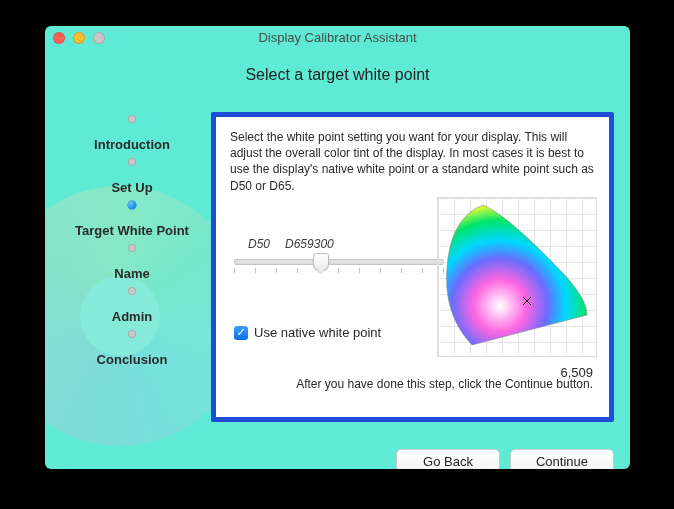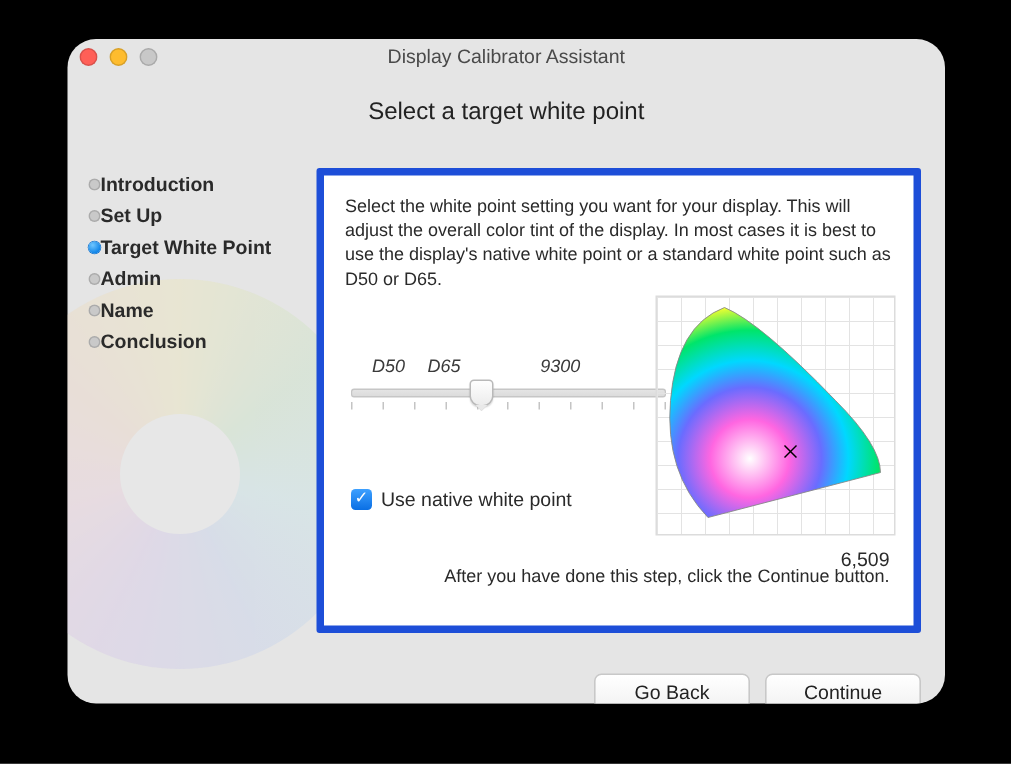--- a/index.html
+++ b/index.html
@@ -12,22 +12,22 @@
     font-size: 13px;
     color: #2a2a2a;
     -webkit-font-smoothing: antialiased;
   }
   .window {
     position: absolute;
     left: 45px;
     top: 26px;
     width: 585px;
     height: 443px;
-    background: #e5e5e5;
-    border-radius: 19px;
+    background: #5eead4;
+    border-radius: 6px;
     box-shadow: 0 20px 40px rgba(0,0,0,0.5), 0 0 0 1px rgba(0,0,0,0.2);
     overflow: hidden;
   }
   .titlebar {
     height: 22px;
     padding-top: 4px;
     position: relative;
     text-align: center;
     font-size: 13px;
     color: #4a4a4a;
@@ -86,25 +86,26 @@
     position: absolute;
     left: 0;
     top: 46px;
     width: 160px;
     padding-left: 14px;
     box-sizing: border-box;
   }
   .step {
     display: flex;
     align-items: center;
-    gap: 0;
+    gap: 14px;
     font-size: 13px;
     color: #2a2a2a;
     padding: 3px 0;
     font-weight: 600;
+    flex-direction: column;
   }
   .step .bullet {
     width: 8px; height: 8px;
     border-radius: 50%;
     background: #c9c9c9;
     box-shadow: inset 0 0 0 1px rgba(0,0,0,0.15);
     flex: none;
   }
   .step.current .bullet {
     background: radial-gradient(circle at 35% 30%, #6fc6ff, #1185e8 70%);
@@ -135,21 +136,21 @@
     font-style: italic;
   }
   .slider-toplabels {
     display: flex;
     font-size: 12px;
     color: #3a3a3a;
     margin-bottom: 4px;
   }
   .slider-toplabels span:first-child { flex:0 0 auto; margin-left:14px;}
   .slider-toplabels span:nth-child(2){ flex:0 0 auto; margin-left:15px;}
-  .slider-toplabels span:last-child  { flex:1; text-align:center; margin-right:4px;}
+  .slider-toplabels span:last-child  { flex:1; text-align:left; margin-right:4px;}
   .slider-track {
     position: relative;
     height: 4px;
     background: linear-gradient(#e4e4e4,#dcdcdc);
     border-radius: 2px;
     border: 0.5px solid #c6c6c6;
     margin: 8px 0 2px 0;
   }
   .slider-knob {
     position: absolute;
@@ -287,25 +288,25 @@
       <div class="step">
         <span class="bullet"></span>
         <span>Set Up</span>
       </div>
       <div class="step current">
         <span class="bullet"></span>
         <span>Target White Point</span>
       </div>
       <div class="step">
         <span class="bullet"></span>
+        <span>Name</span>
+      </div>
+      <div class="step">
+        <span class="bullet"></span>
         <span>Admin</span>
-      </div>
-      <div class="step">
-        <span class="bullet"></span>
-        <span>Name</span>
       </div>
       <div class="step">
         <span class="bullet"></span>
         <span>Conclusion</span>
       </div>
     </div>
 
     <div class="panel">
 
       <div class="desc">Select the white point setting you want for your display.  This will adjust the overall color tint of the display.  In most cases it is best to use the display's native white point or a standard white point such as D50 or D65.</div>

